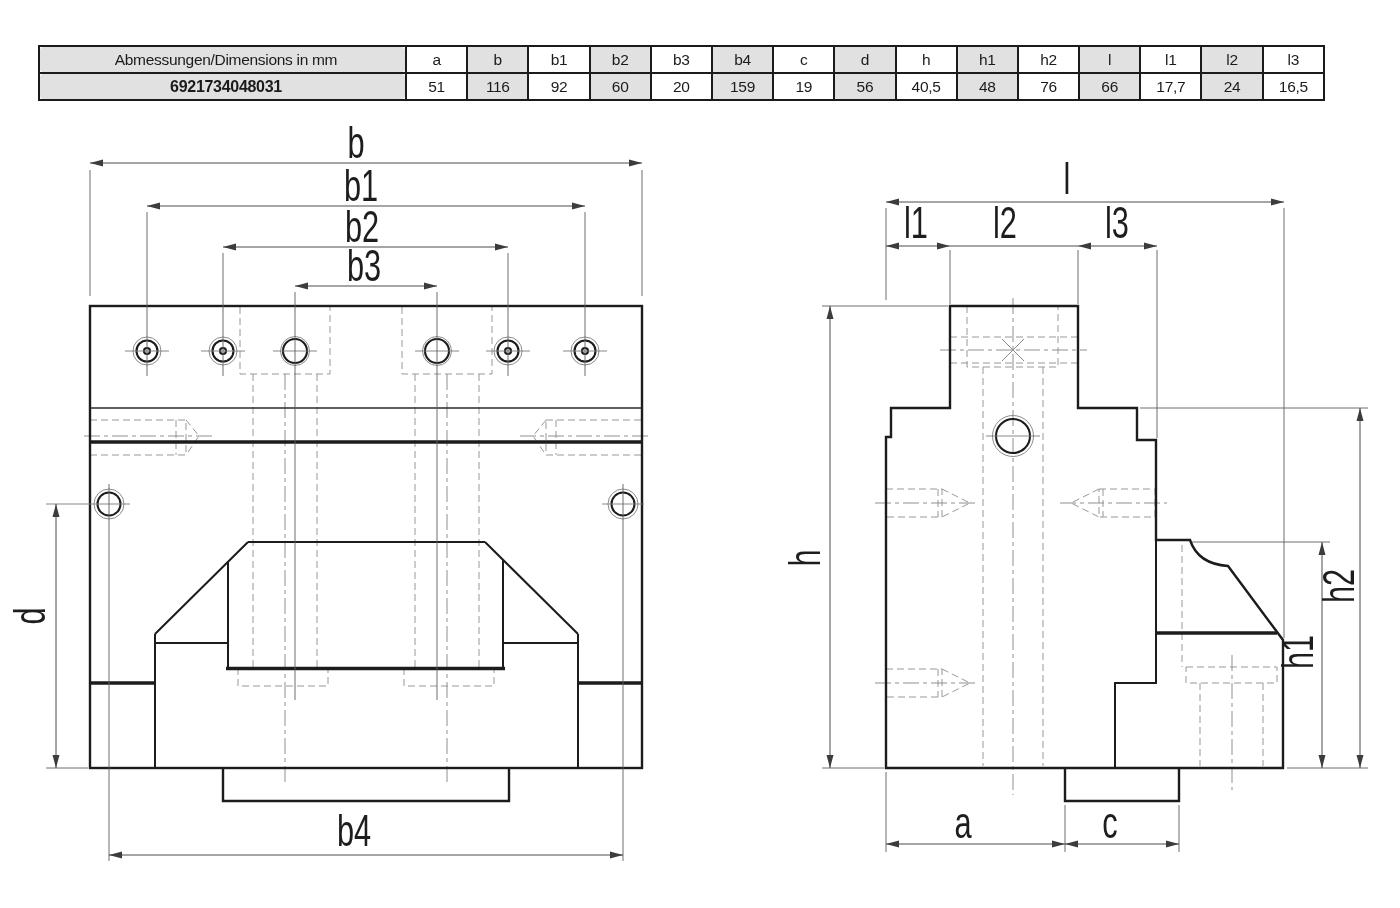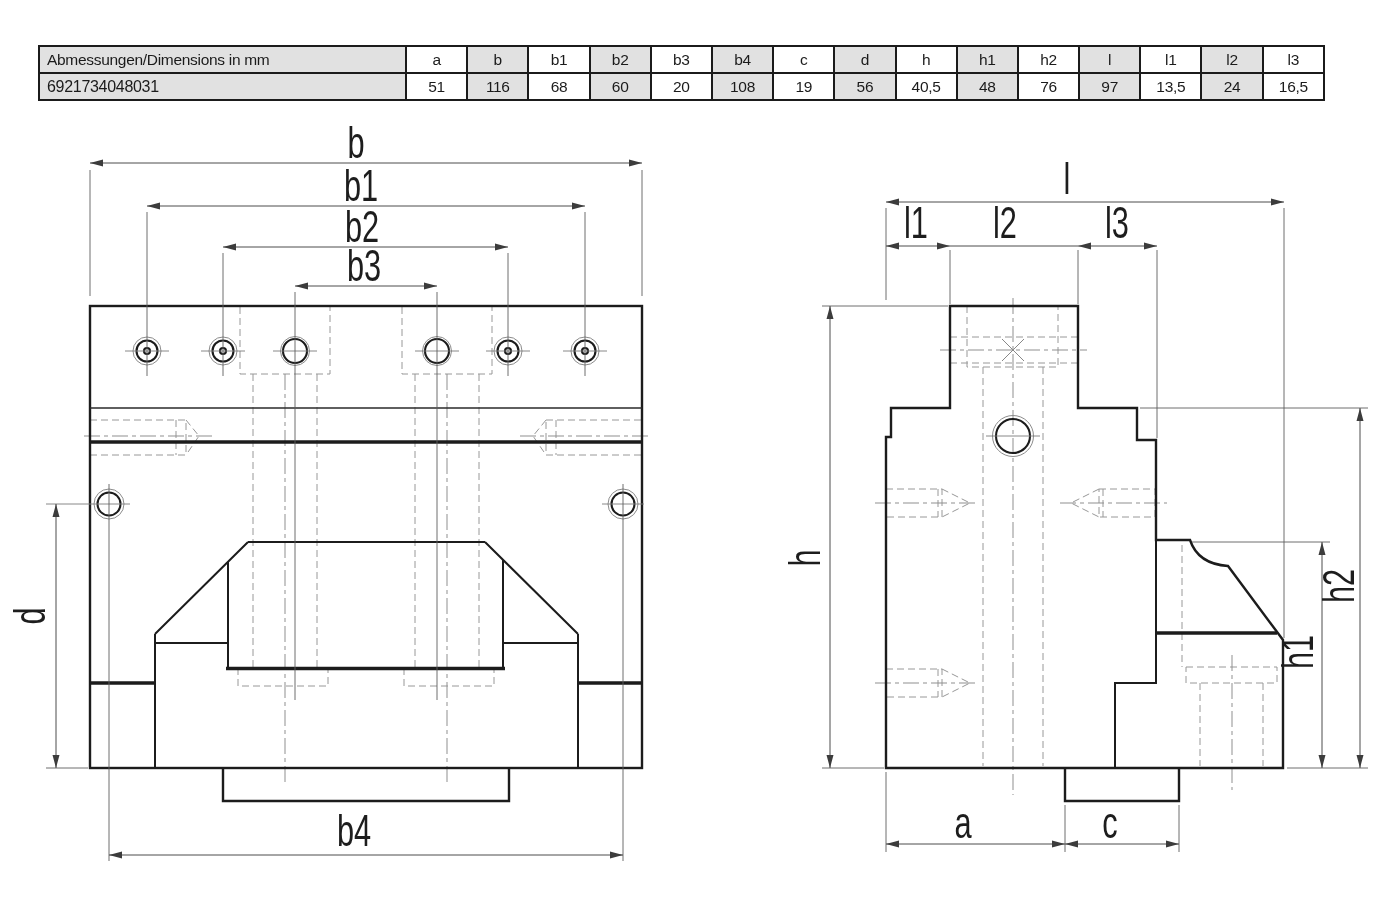--- a/index.html
+++ b/index.html
@@ -4,25 +4,25 @@
 <style>
   html,body{margin:0;padding:0;background:#ffffff;}
   #page{position:relative;width:1400px;height:908px;background:#ffffff;overflow:hidden;
         font-family:"Liberation Sans",sans-serif;}
   
   #dims-table{position:absolute;left:38px;top:45px;border-collapse:collapse;table-layout:fixed;
               width:1287px;}
   #dims-table td,#dims-table th{border:2px solid #1b1b1b;height:25px;padding:0;
               font-size:15.5px;color:#1b1b1b;white-space:nowrap;overflow:hidden;
               letter-spacing:-0.3px;font-weight:normal;}
-  #dims-table .lab{width:358px;text-align:left;padding-left:7px;}
+  #dims-table .lab{width:358px;text-align:center;padding-left:7px;border-radius:7px;}
   #dims-table .c{text-align:center;}
   #dims-table .g{background:#e1e1e1;}
   #dims-table .w{background:#ffffff;}
-  #dims-table .pn{font-weight:normal;font-size:16px;}
+  #dims-table .pn{font-weight:bold;font-size:16px;}
   
   #drawing{position:absolute;left:0;top:0;}
   .outline{stroke:#1c1c1c;stroke-width:2.4;fill:none;}
   .outline2{stroke:#1c1c1c;stroke-width:2;fill:none;}
   .thin-edge{stroke:#2a2a2a;stroke-width:1.5;fill:none;}
   .thick{stroke:#1c1c1c;stroke-width:3.4;fill:none;}
   .hole{stroke:#1c1c1c;stroke-width:2.1;fill:none;}
   .ring{stroke:#8c8c8c;stroke-width:1;fill:none;}
   .dim{stroke:#4d4d4d;stroke-width:1;fill:none;}
   .ext{stroke:#5d5d5d;stroke-width:0.9;fill:none;}
@@ -54,31 +54,31 @@
       <th class="c w">h2</th>
       <th class="c g">l</th>
       <th class="c w">l1</th>
       <th class="c g">l2</th>
       <th class="c w">l3</th>
     </tr>
     <tr>
       <td class="lab g pn">6921734048031</td>
       <td class="c w">51</td>
       <td class="c g">116</td>
-      <td class="c w">68</td>
+      <td class="c w">92</td>
       <td class="c g">60</td>
       <td class="c w">20</td>
-      <td class="c g">108</td>
+      <td class="c g">159</td>
       <td class="c w">19</td>
       <td class="c g">56</td>
       <td class="c w">40,5</td>
       <td class="c g">48</td>
       <td class="c w">76</td>
-      <td class="c g">97</td>
-      <td class="c w">13,5</td>
+      <td class="c g">66</td>
+      <td class="c w">17,7</td>
       <td class="c g">24</td>
       <td class="c w">16,5</td>
     </tr>
   </tbody>
     </table>
 
   <svg id="drawing" width="1400" height="908" viewBox="0 0 1400 908">
 
     <g>
 

